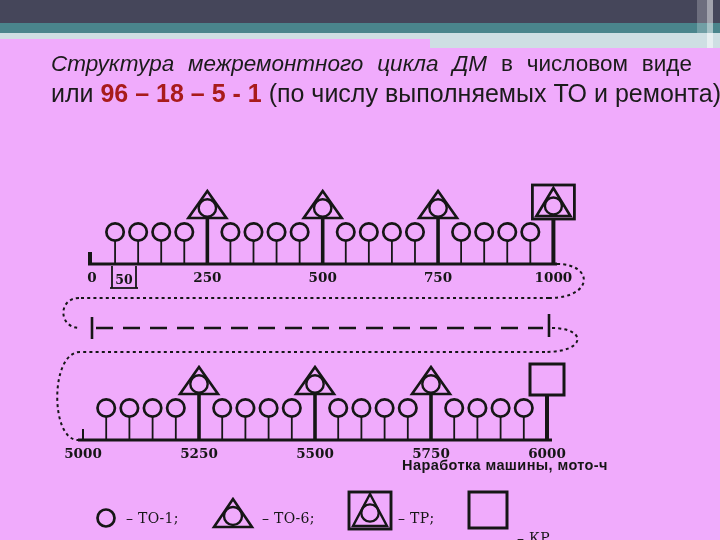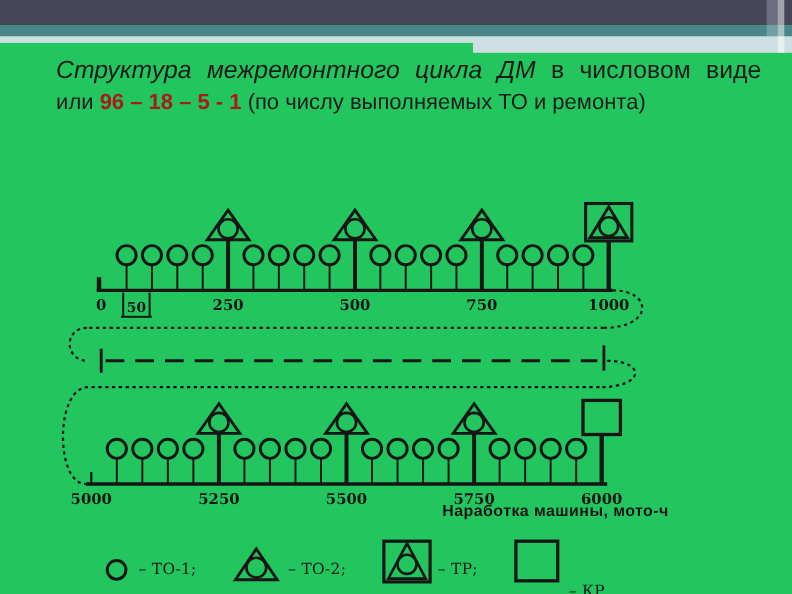--- a/index.html
+++ b/index.html
@@ -1,33 +1,33 @@
 <!DOCTYPE html>
 <html><head>
 <meta charset="utf-8">
 <style>
   html,body{margin:0;padding:0;background:#888;}
   .slide{
-    position:relative;width:720px;height:540px;background:#22c55e;
+    position:relative;width:720px;height:540px;background:#f0abfc;
     font-family:"Liberation Sans",sans-serif;overflow:hidden;
   }
   
   .bar-dark{position:absolute;left:0;top:0;width:720px;height:23px;background:var(--c-dark,#45465a);}
   .bar-teal{position:absolute;left:0;top:23px;width:720px;height:10px;background:var(--c-teal,#4a858c);}
   .bar-light{position:absolute;left:0;top:33px;width:430px;height:6px;background:var(--c-light,#cedfe3);}
   .bar-light-ext{position:absolute;left:430px;top:33px;width:290px;height:15px;background:var(--c-light,#cedfe3);}
   .strip1{position:absolute;left:697px;top:0;width:10px;height:33px;background:rgba(255,255,255,.22);}
   .strip2{position:absolute;left:707px;top:0;width:6px;height:48px;background:rgba(255,255,255,.5);}
   
   .text-block{position:absolute;left:33px;top:50px;width:659px;color:#1b1b1b;
     font-size:22.5px;line-height:28.6px;}
   .tline{white-space:nowrap;}
   .tline.just{text-align:justify;text-align-last:justify;}
   .tline.ind{text-indent:18px;}
-  .tline.small{font-size:20px;}
+  .tline.small{font-size:25px;}
   .s-n{font-style:normal;}
   .s-it{font-style:italic;}
   .s-rb{font-weight:bold;color:var(--c-red,#a81b1b);}
   
   .diagram-svg{position:absolute;left:0;top:0;width:720px;height:540px;}
   .axis-label{position:absolute;left:388px;top:457px;width:234px;text-align:center;
     font-family:Liberation Sans, sans-serif;font-weight:bold;font-size:14.5px;color:#161616;letter-spacing:.4px;}
   .legend-label{position:absolute;top:510px;font-family:"DejaVu Serif",serif;font-weight:normal;
     font-size:14px;color:#161616;letter-spacing:.3px;}
   .ll-0{left:126px;} .ll-1{left:262px;} .ll-2{left:398px;} .ll-3{left:517px;margin-top:20px;}
@@ -181,16 +181,16 @@
         </g>
         <g>
           <rect x="469" y="492" width="38" height="36" fill="none" stroke="#161616" stroke-width="3"></rect>
         </g>
       </g>
     </svg>
 
   <div class="axis-label">Наработка машины, мото-ч</div>
 
   <span class="legend-label ll-0">– ТО-1;</span>
-  <span class="legend-label ll-1">– ТО-2;</span>
+  <span class="legend-label ll-1">– ТО-6;</span>
   <span class="legend-label ll-2">– ТР;</span>
   <span class="legend-label ll-3">– КР</span>
 </div>
 
 </body></html>

